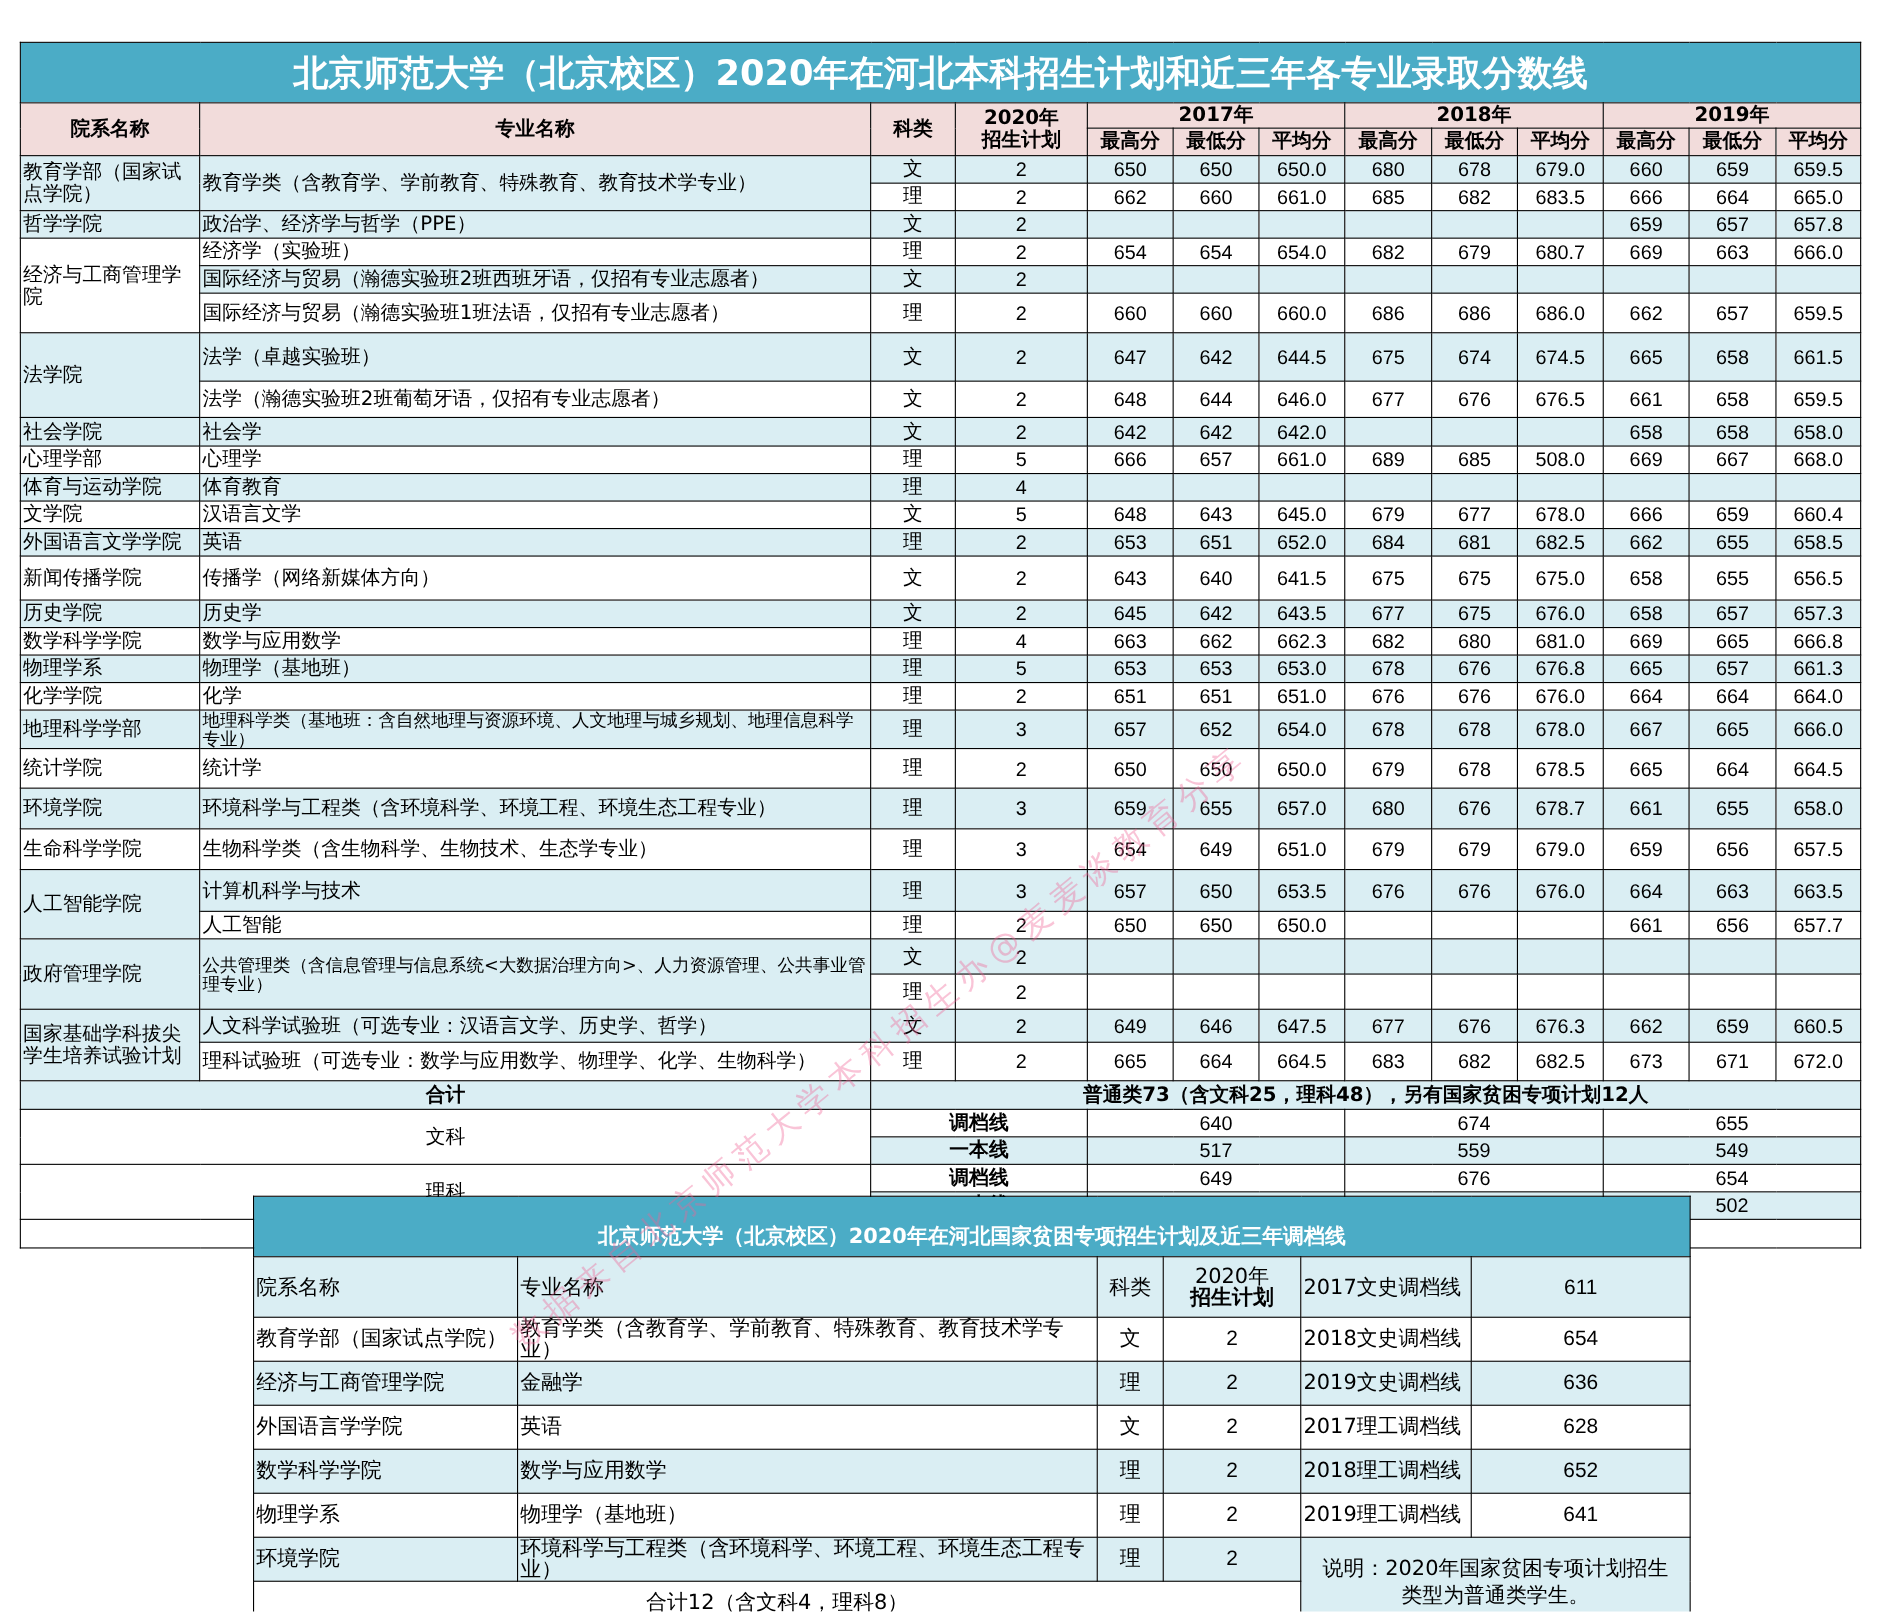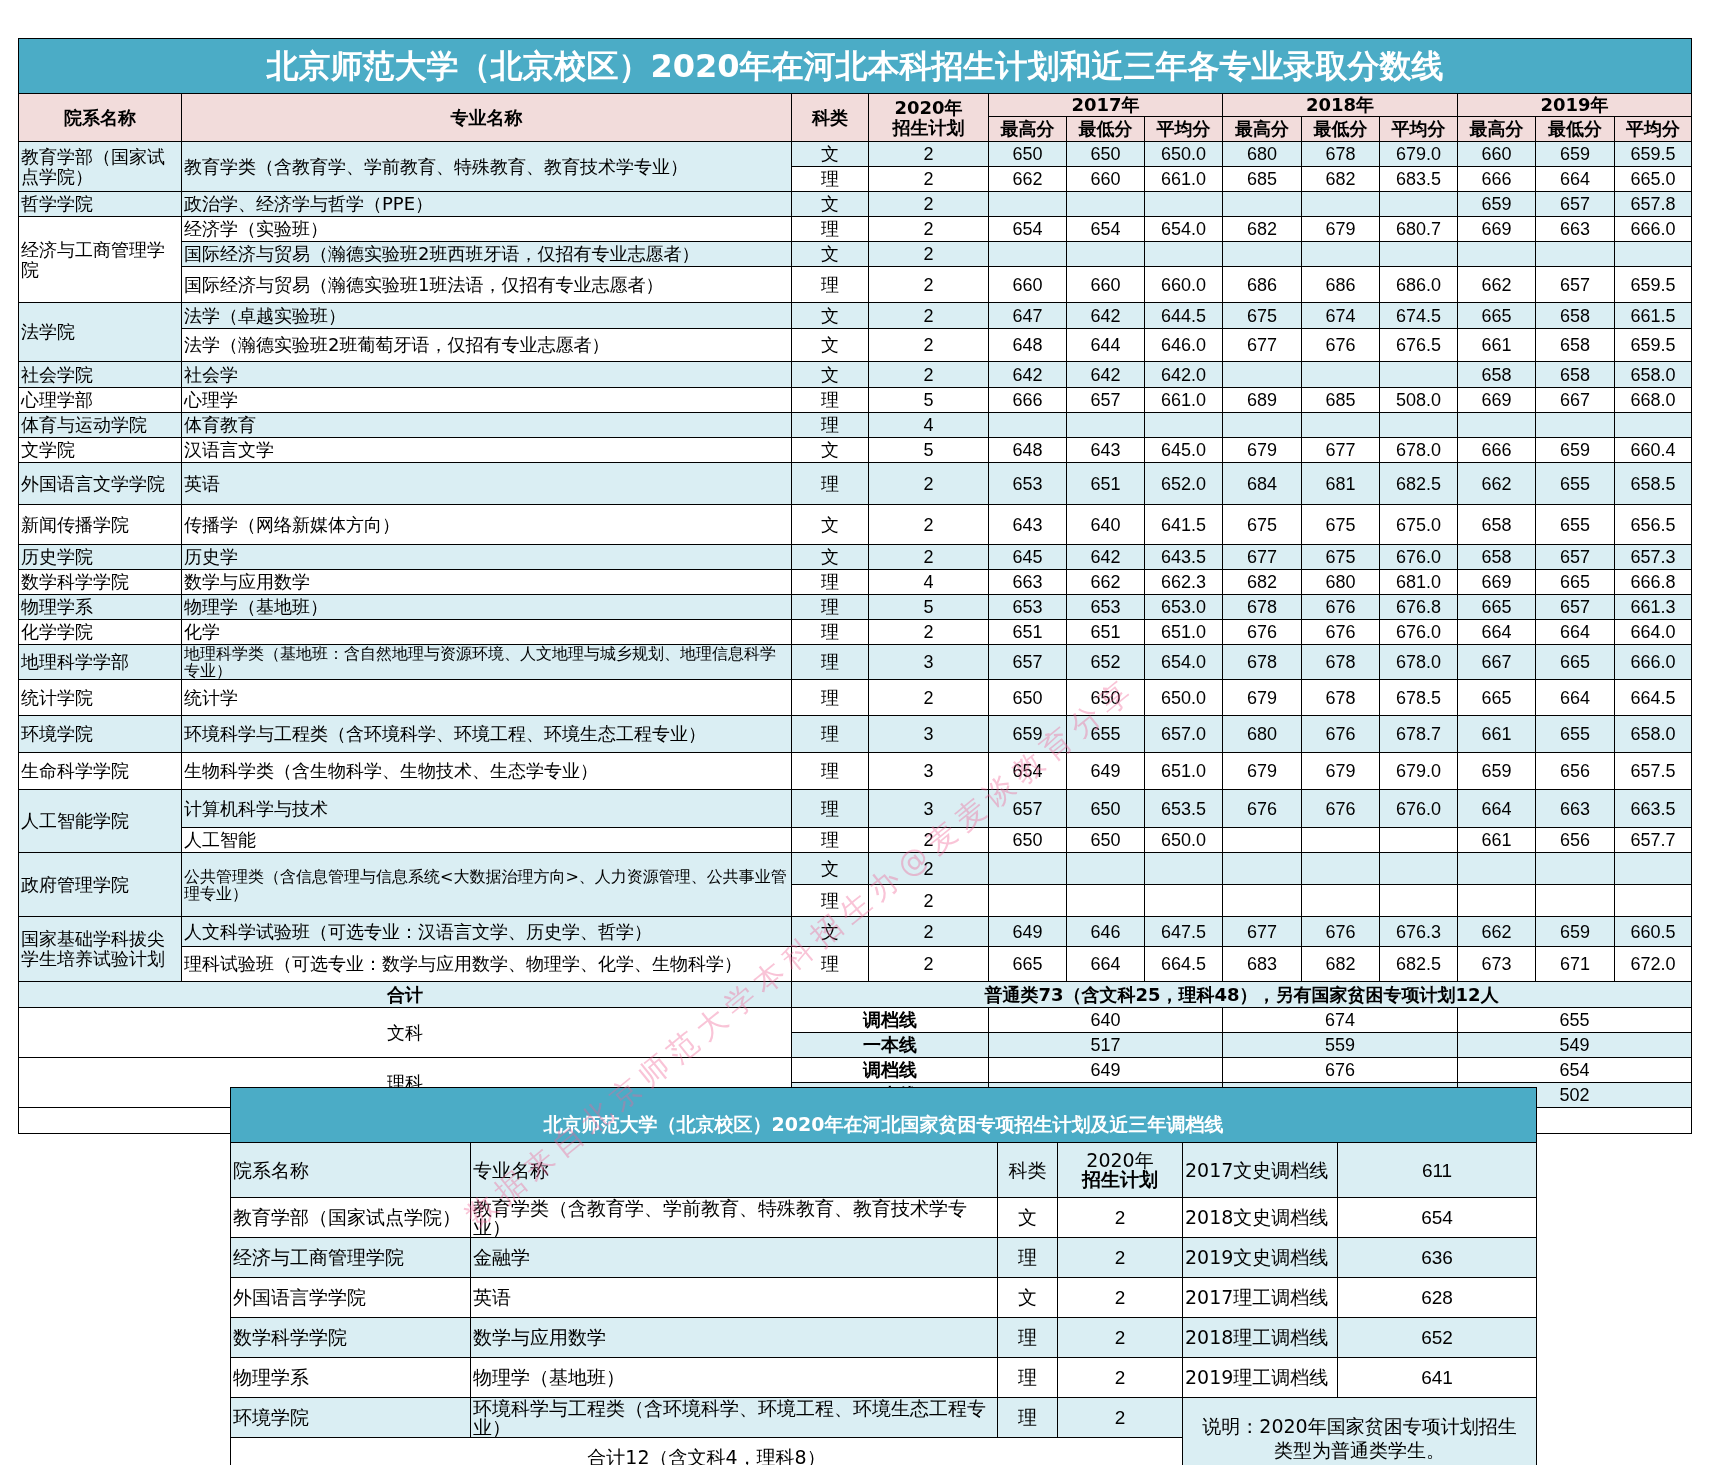--- a/index.html
+++ b/index.html
@@ -169,21 +169,21 @@
         <td class="c num w">660</td>
         <td class="c num w">660</td>
         <td class="c num w">660.0</td>
         <td class="c num w">686</td>
         <td class="c num w">686</td>
         <td class="c num w">686.0</td>
         <td class="c num w">662</td>
         <td class="c num w">657</td>
         <td class="c num w">659.5</td>
       </tr>
-      <tr style="height:26px">
+      <tr style="height:44px">
         <td class="l b" rowspan="2">法学院</td>
         <td class="l b" rowspan="1">法学（卓越实验班）</td>
         <td class="c b">文</td>
         <td class="c num b">2</td>
         <td class="c num b">647</td>
         <td class="c num b">642</td>
         <td class="c num b">644.5</td>
         <td class="c num b">675</td>
         <td class="c num b">674</td>
         <td class="c num b">674.5</td>
@@ -258,21 +258,21 @@
         <td class="c num w">648</td>
         <td class="c num w">643</td>
         <td class="c num w">645.0</td>
         <td class="c num w">679</td>
         <td class="c num w">677</td>
         <td class="c num w">678.0</td>
         <td class="c num w">666</td>
         <td class="c num w">659</td>
         <td class="c num w">660.4</td>
       </tr>
-      <tr style="height:42px">
+      <tr style="height:25px">
         <td class="l b" rowspan="1">外国语言文学学院</td>
         <td class="l b" rowspan="1">英语</td>
         <td class="c b">理</td>
         <td class="c num b">2</td>
         <td class="c num b">653</td>
         <td class="c num b">651</td>
         <td class="c num b">652.0</td>
         <td class="c num b">684</td>
         <td class="c num b">681</td>
         <td class="c num b">682.5</td>

